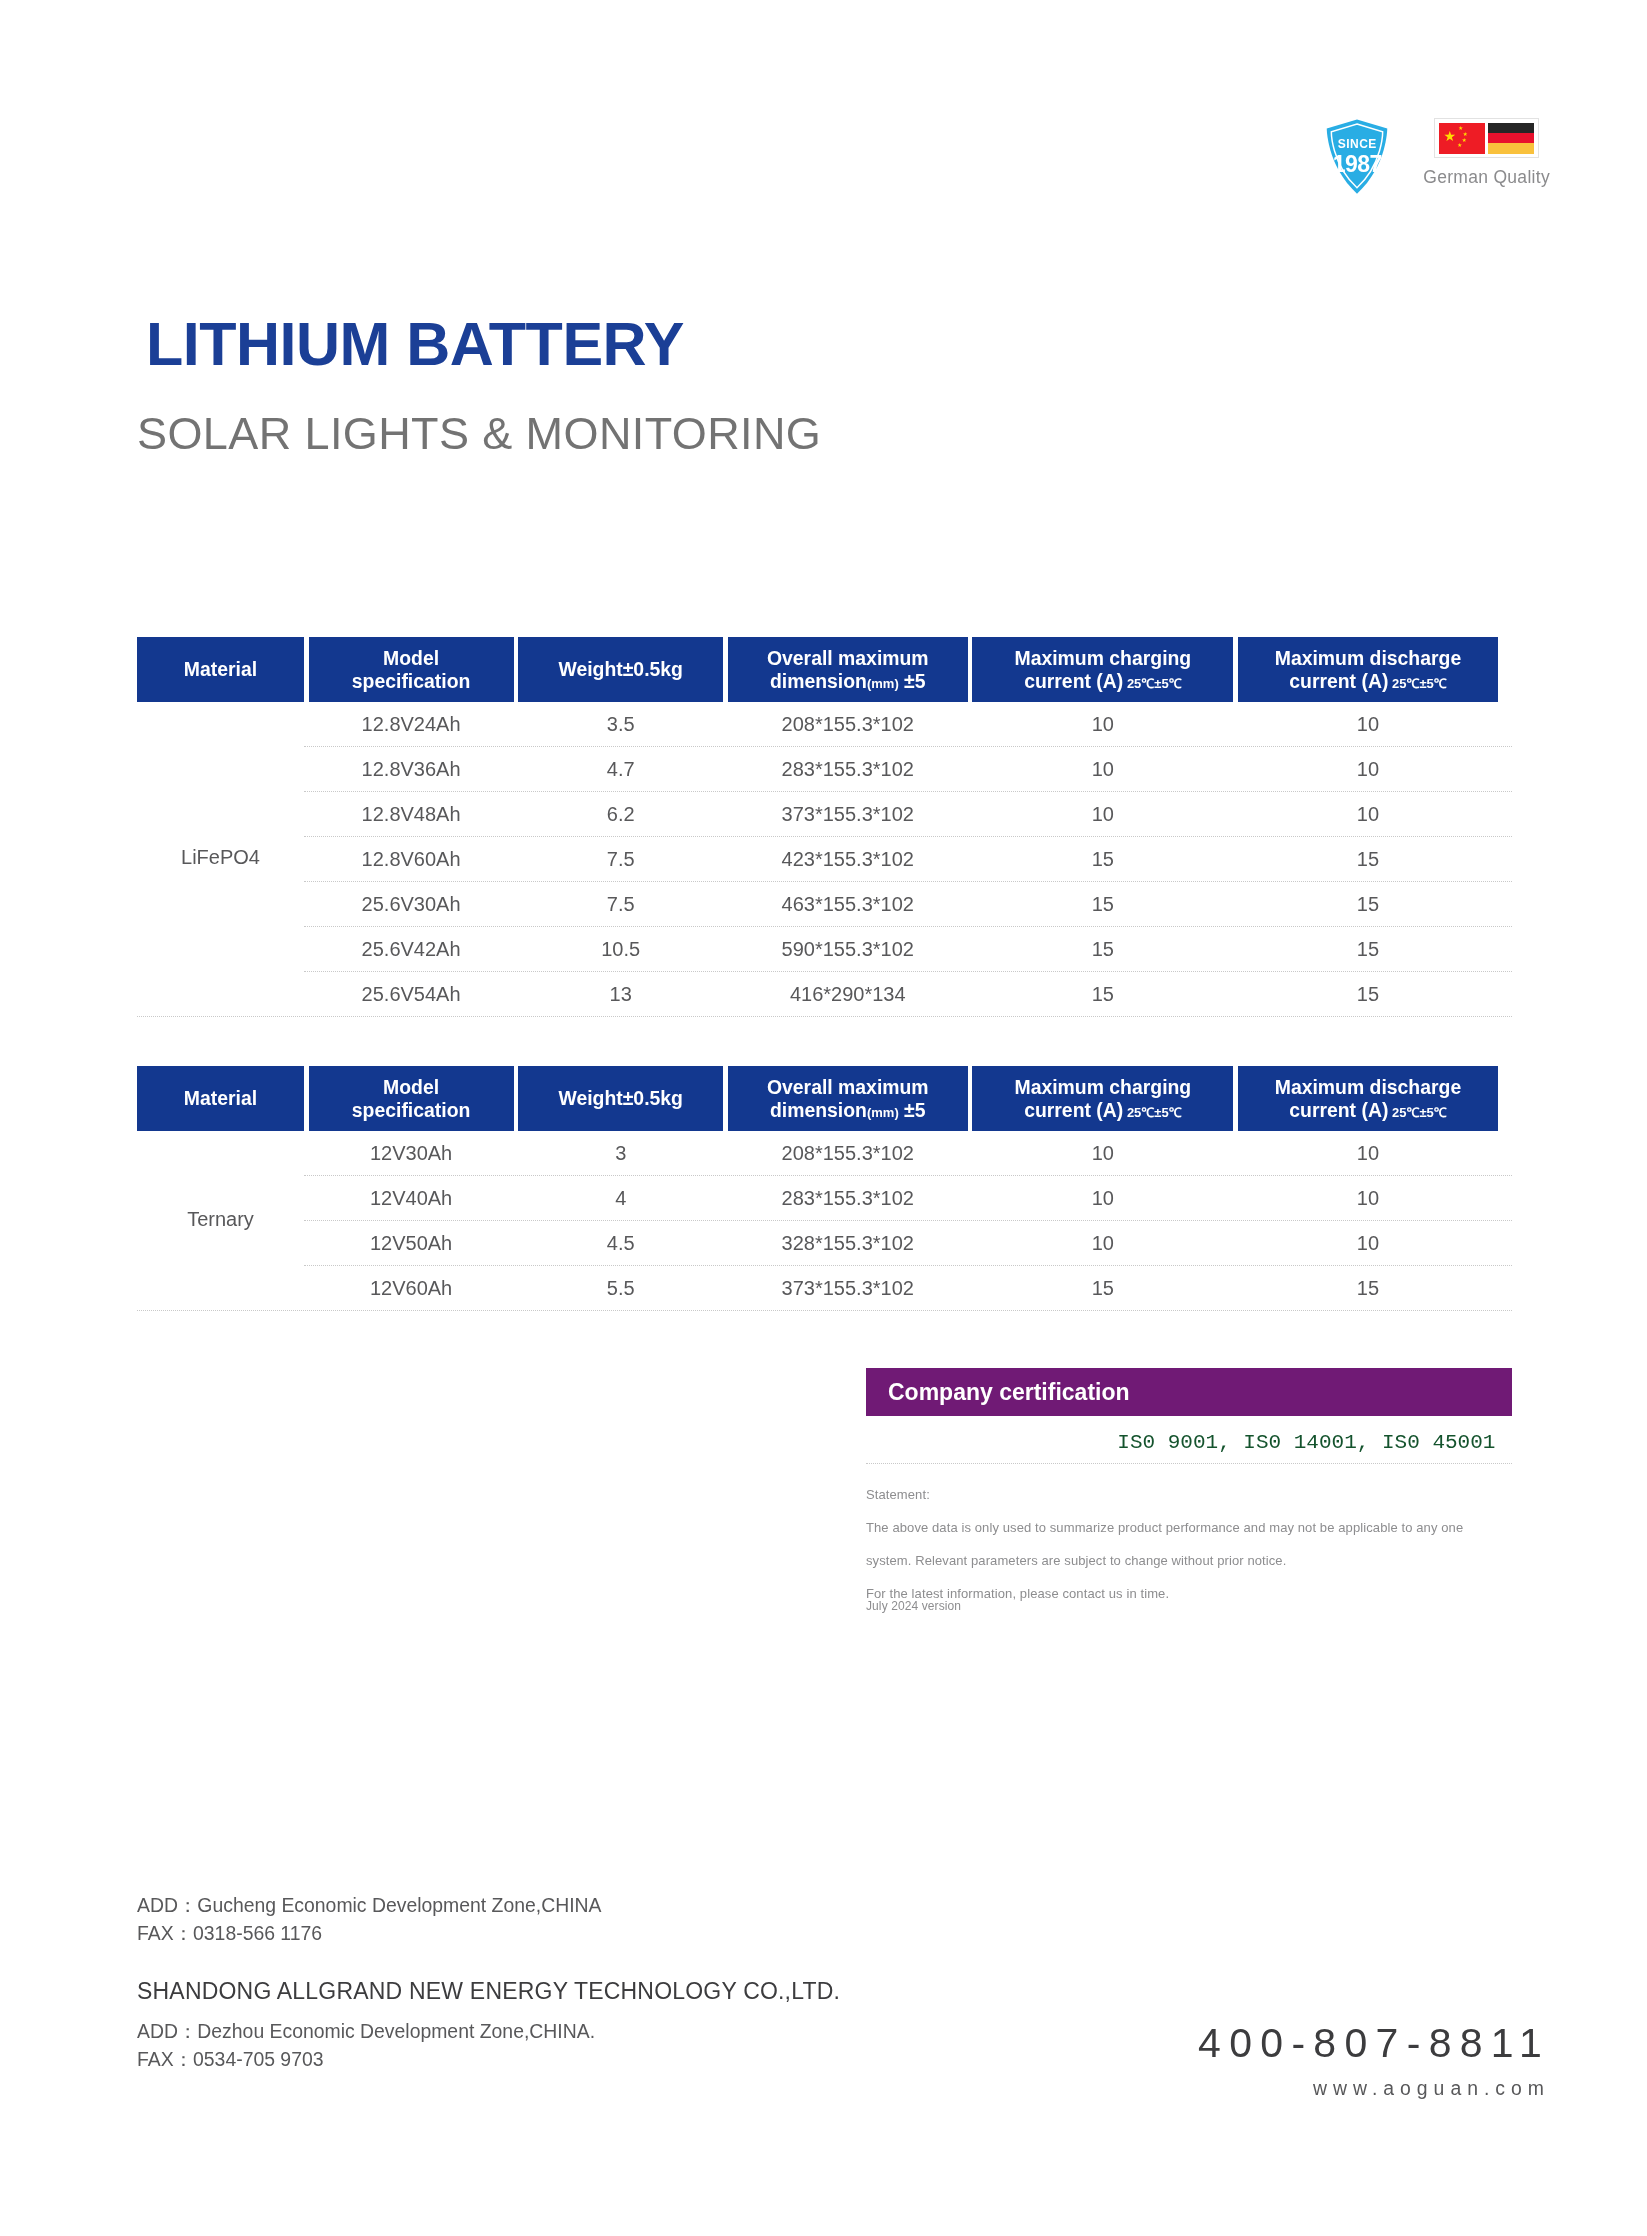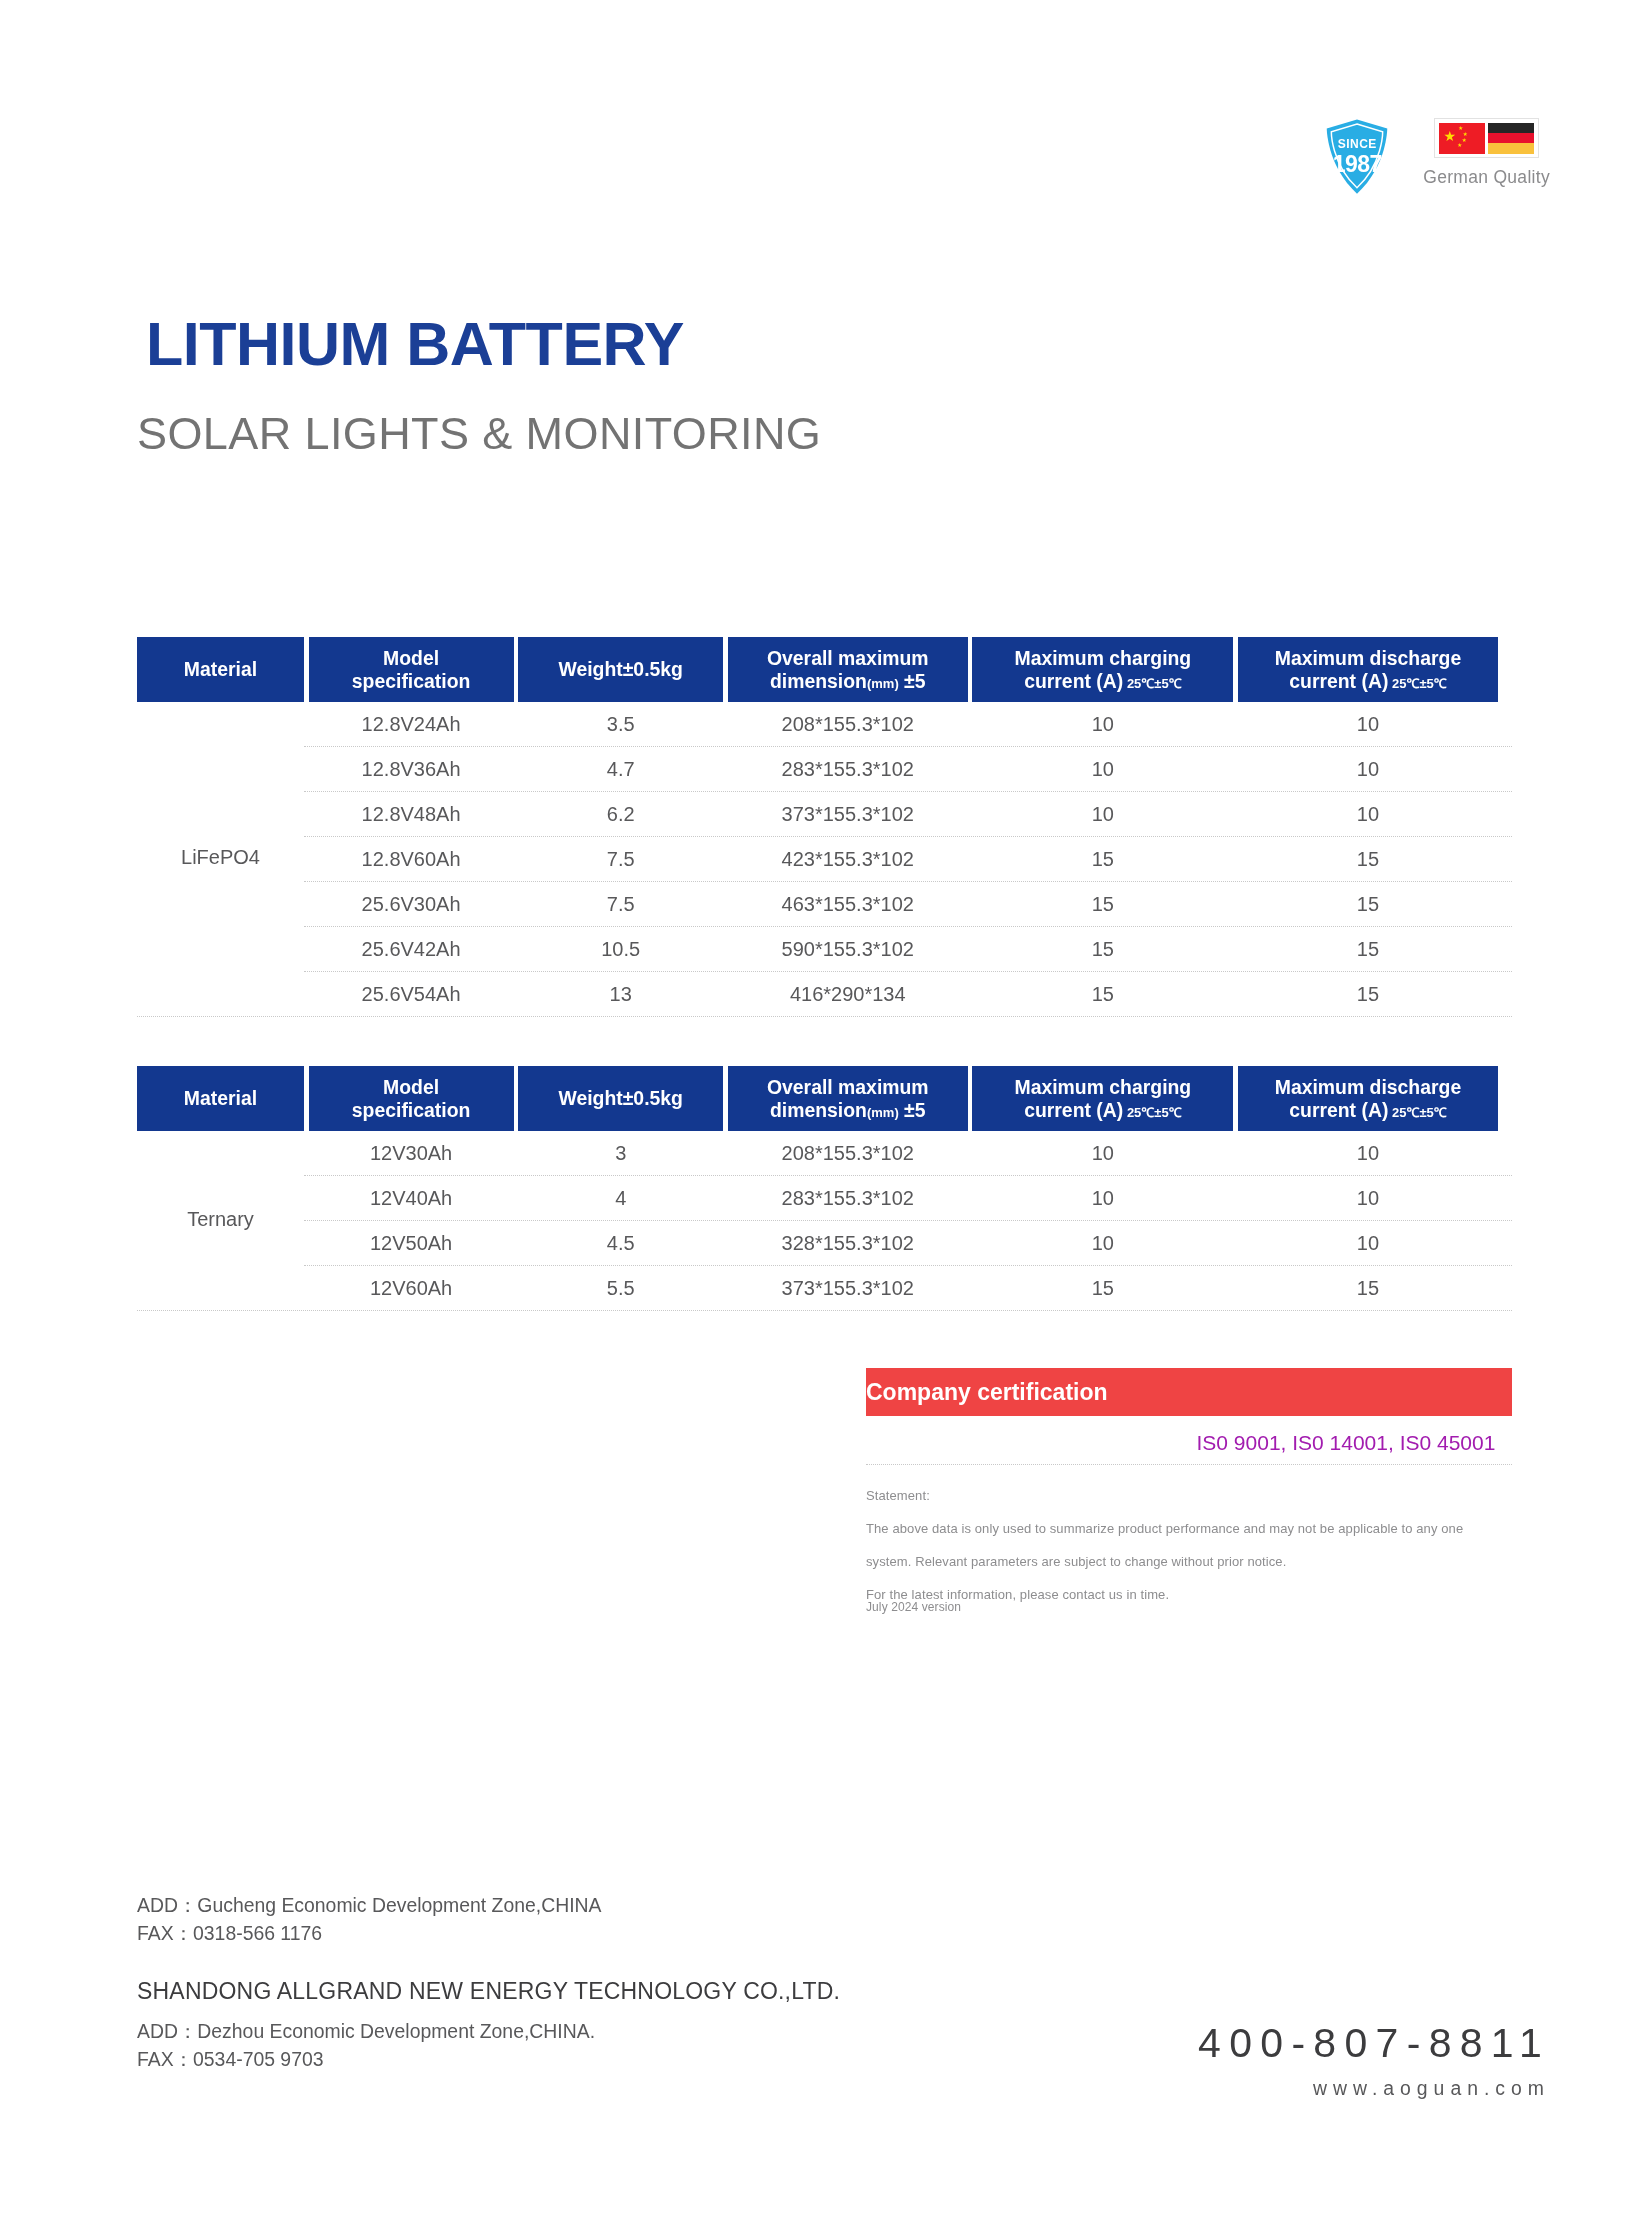--- a/index.html
+++ b/index.html
@@ -175,33 +175,35 @@
   }
 
   
   .cert-block {
     position: absolute;
     left: 866px;
     top: 1368px;
     width: 646px;
   }
   .cert-header {
-    background: #ef4444;
+    background: #701a75;
     color: #ffffff;
     height: 48px;
     display: flex;
     align-items: center;
+    padding-left: 22px;
     font-size: 23px;
     font-weight: bold;
   }
   .cert-value {
     text-align: right;
     font-size: 21px;
-    color: #a21caf;
+    color: #14532d;
     padding: 14.8px 16.6px 9.2px 0;
+    font-family: Liberation Mono, monospace;
   }
   .cert-divider {
     border-bottom: 1.8px dotted #c9c9c9;
     width: 100%;
   }
 
   .statement {
     padding-top: 24px;
     color: #8d8d8f;
   }

